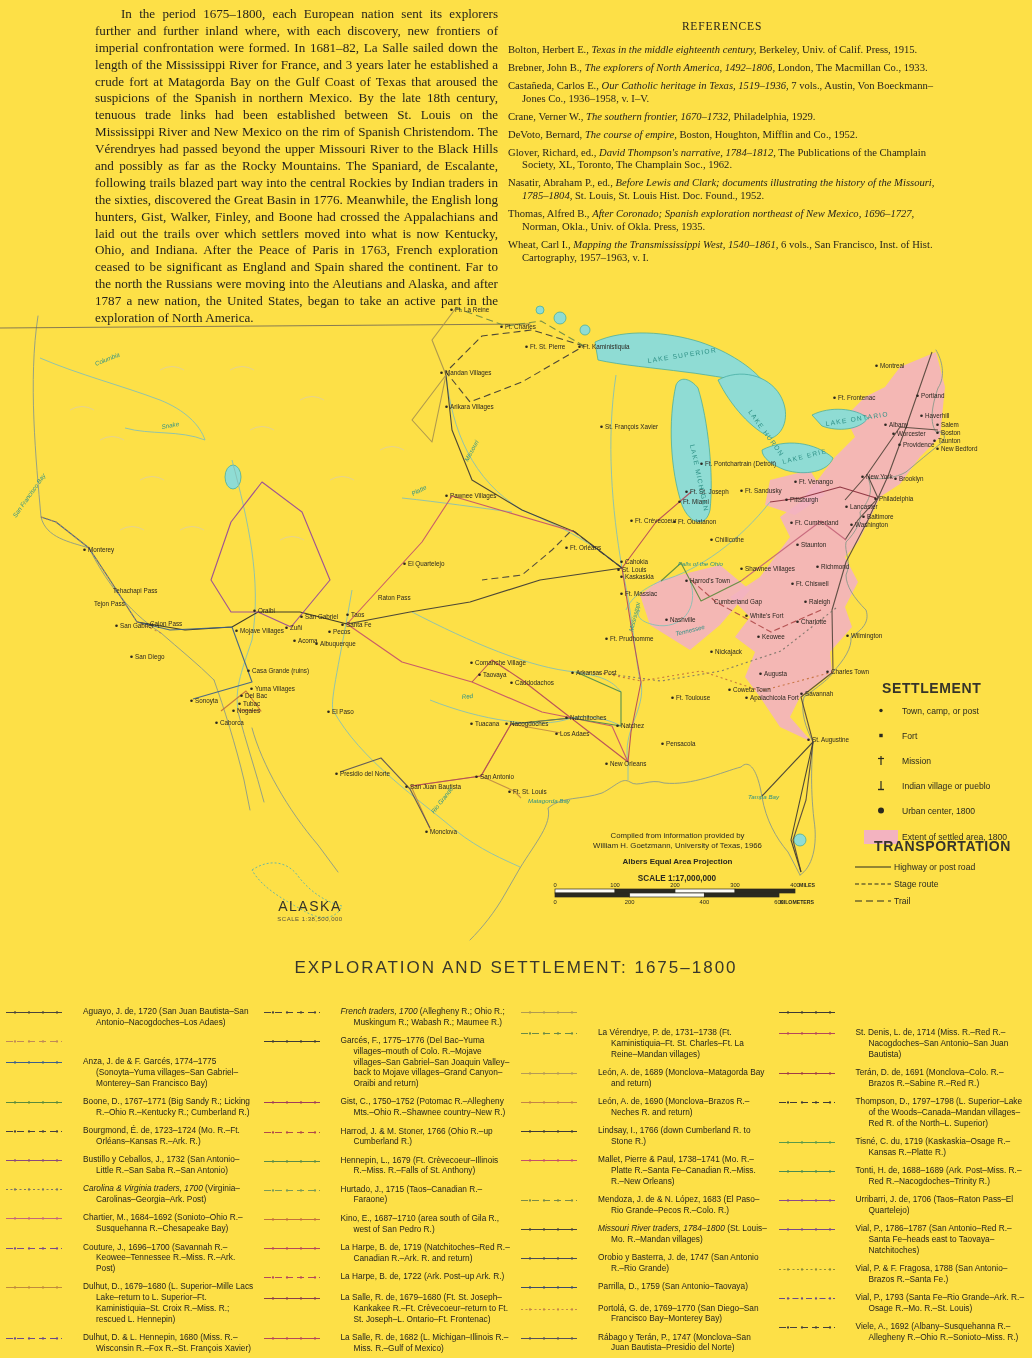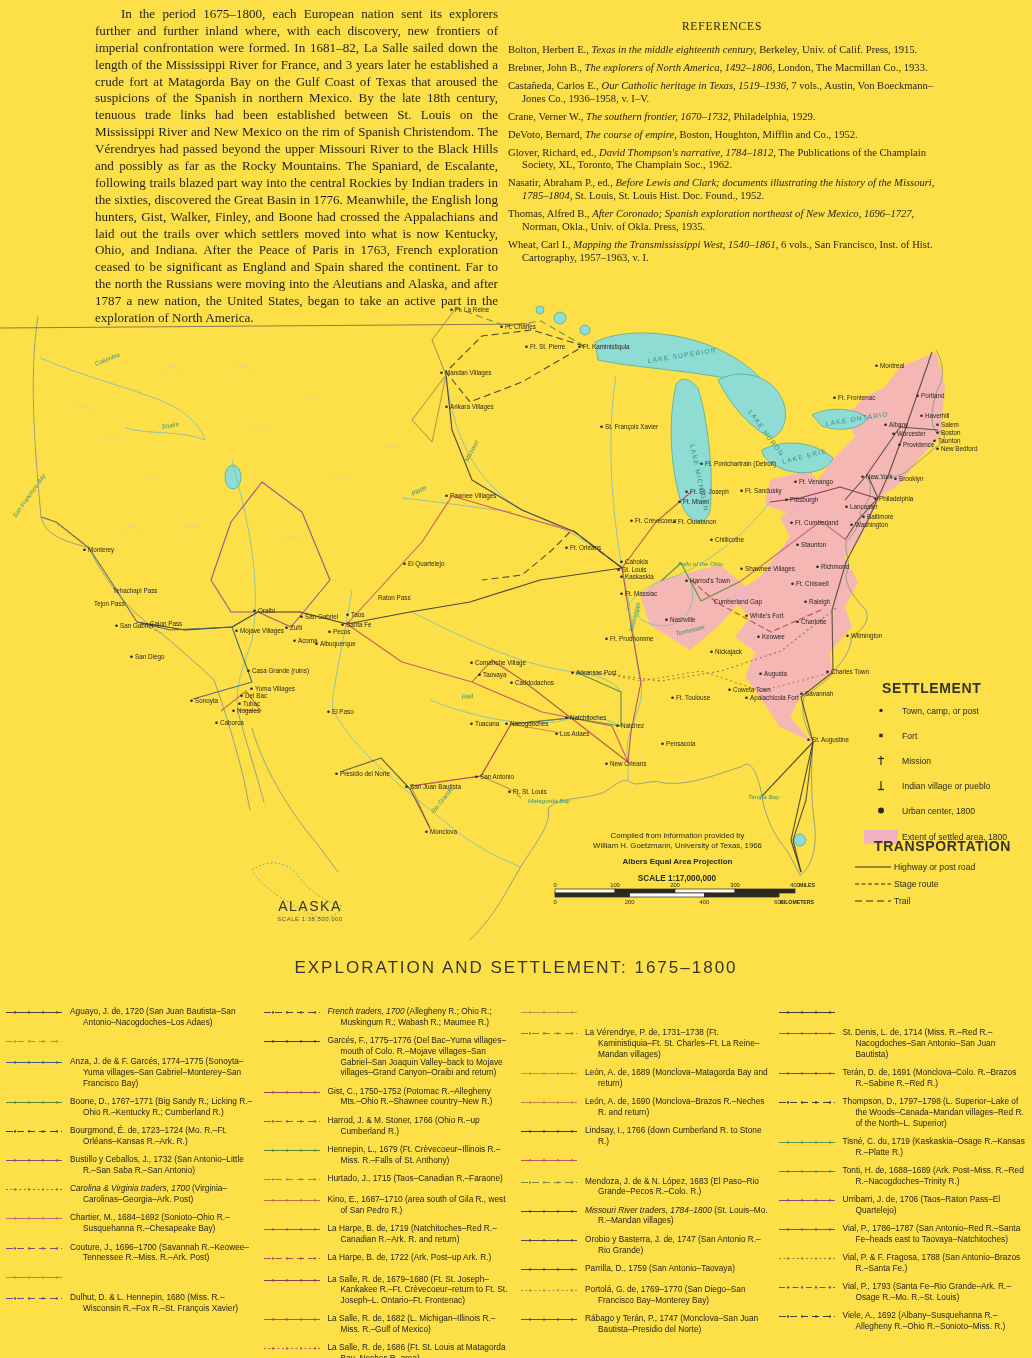--- a/index.html
+++ b/index.html
@@ -24,21 +24,21 @@
   #credit{left:540px;top:551px;width:275px;text-align:center;font-size:7.8px;line-height:1.3;}
   #credit .proj{margin-top:6px;font-weight:bold;font-size:8px;}
   #scalebox{left:540px;top:592px;width:275px;}
   #alaska{left:255px;top:618px;width:110px;text-align:center;}
   #alaska .al1{font-size:14px;letter-spacing:1.5px;color:#35332a;}
   #alaska .al2{font-size:6px;letter-spacing:.5px;color:#55503f;margin-top:2px;}
   #btitle{position:absolute;top:958px;left:0;width:1032px;text-align:center;
           font-family:"Liberation Sans",sans-serif;font-size:17px;letter-spacing:2px;color:#38362c;}
   #biglegend{position:absolute;top:1006px;left:5px;width:1022px;display:grid;
              grid-template-columns:repeat(4,1fr);column-gap:8px;}
-  .le{display:flex;gap:7px;margin-bottom:7.5px;font-family:"Liberation Sans",sans-serif;
+  .le{display:flex;gap:20px;margin-bottom:7.5px;font-family:"Liberation Sans",sans-serif;
       font-size:8.3px;line-height:1.3;color:#26241d;}
   .le-sw{flex:0 0 58px;padding-top:2px;}
   .le-tx{padding-left:13px;text-indent:-13px;}
   .le-tx .nm.it{font-style:italic;}
   svg text{font-family:"Liberation Sans",sans-serif;}
   .mlab-c,.mlab-p{font-size:6.3px;fill:#2b2620;}
   .mlab-w{font-size:6.2px;fill:#2f9186;font-style:italic;}
   .mlab-l{font-size:6.6px;fill:#2f9186;letter-spacing:1.3px;}
 </style>
 </head>
@@ -581,20 +581,21 @@
           <span class="le-tx"><span class="nm">Couture, J., 1696–1700</span><span> (Savannah R.–Keowee–Tennessee R.–Miss. R.–Ark. Post)</span></span>
         </div>
         <div class="le">
           <span class="le-sw"><svg width="58" height="9" viewBox="0 0 58 9">
               <line x1="1" y1="4.5" x2="57" y2="4.5" stroke="#c08a3c" stroke-width="1.1"></line>
               <circle cx="10" cy="4.5" r="1.15" fill="#c08a3c"></circle>
               <circle cx="24" cy="4.5" r="1.15" fill="#c08a3c"></circle>
               <circle cx="38" cy="4.5" r="1.15" fill="#c08a3c"></circle>
               <circle cx="52" cy="4.5" r="1.15" fill="#c08a3c"></circle>
             </svg></span>
+          <span class="le-tx"><span class="nm">Dulhut, D., 1679–1680</span><span> (L. Superior–Mille Lacs Lake–return to L. Superior–Ft. Kaministiquia–St. Croix R.–Miss. R.; rescued L. Hennepin)</span></span>
         </div>
         <div class="le">
           <span class="le-sw"><svg width="58" height="9" viewBox="0 0 58 9">
               <line x1="1" y1="4.5" x2="57" y2="4.5" stroke="#6a4a8a" stroke-width="1.1" stroke-dasharray="7,4"></line>
               <circle cx="10" cy="4.5" r="1.15" fill="#6a4a8a"></circle>
               <circle cx="24" cy="4.5" r="1.15" fill="#6a4a8a"></circle>
               <circle cx="38" cy="4.5" r="1.15" fill="#6a4a8a"></circle>
               <circle cx="52" cy="4.5" r="1.15" fill="#6a4a8a"></circle>
             </svg></span>
           <span class="le-tx"><span class="nm">Dulhut, D. &amp; L. Hennepin, 1680</span><span> (Miss. R.–Wisconsin R.–Fox R.–St. François Xavier)</span></span>
@@ -773,20 +774,21 @@
           <span class="le-tx"><span class="nm">Lindsay, I., 1766</span><span> (down Cumberland R. to Stone R.)</span></span>
         </div>
         <div class="le">
           <span class="le-sw"><svg width="58" height="9" viewBox="0 0 58 9">
               <line x1="1" y1="4.5" x2="57" y2="4.5" stroke="#c4506a" stroke-width="1.1"></line>
               <circle cx="10" cy="4.5" r="1.15" fill="#c4506a"></circle>
               <circle cx="24" cy="4.5" r="1.15" fill="#c4506a"></circle>
               <circle cx="38" cy="4.5" r="1.15" fill="#c4506a"></circle>
               <circle cx="52" cy="4.5" r="1.15" fill="#c4506a"></circle>
             </svg></span>
+          <span class="le-tx"><span class="nm">Mallet, Pierre &amp; Paul, 1738–1741</span><span> (Mo. R.–Platte R.–Santa Fe–Canadian R.–Miss. R.–New Orleans)</span></span>
         </div>
         <div class="le">
           <span class="le-sw"><svg width="58" height="9" viewBox="0 0 58 9">
               <line x1="1" y1="4.5" x2="57" y2="4.5" stroke="#7a8a46" stroke-width="1.1" stroke-dasharray="7,4"></line>
               <circle cx="10" cy="4.5" r="1.15" fill="#7a8a46"></circle>
               <circle cx="24" cy="4.5" r="1.15" fill="#7a8a46"></circle>
               <circle cx="38" cy="4.5" r="1.15" fill="#7a8a46"></circle>
               <circle cx="52" cy="4.5" r="1.15" fill="#7a8a46"></circle>
             </svg></span>
           <span class="le-tx"><span class="nm">Mendoza, J. de &amp; N. López, 1683</span><span> (El Paso–Rio Grande–Pecos R.–Colo. R.)</span></span>

